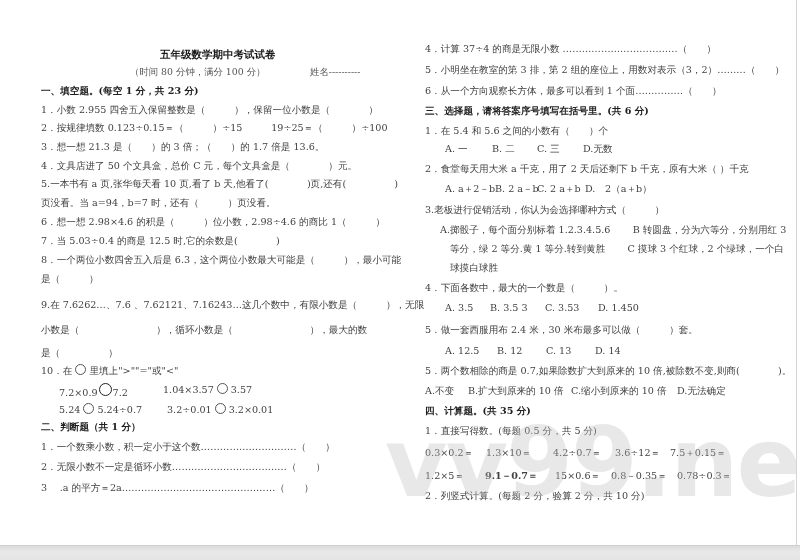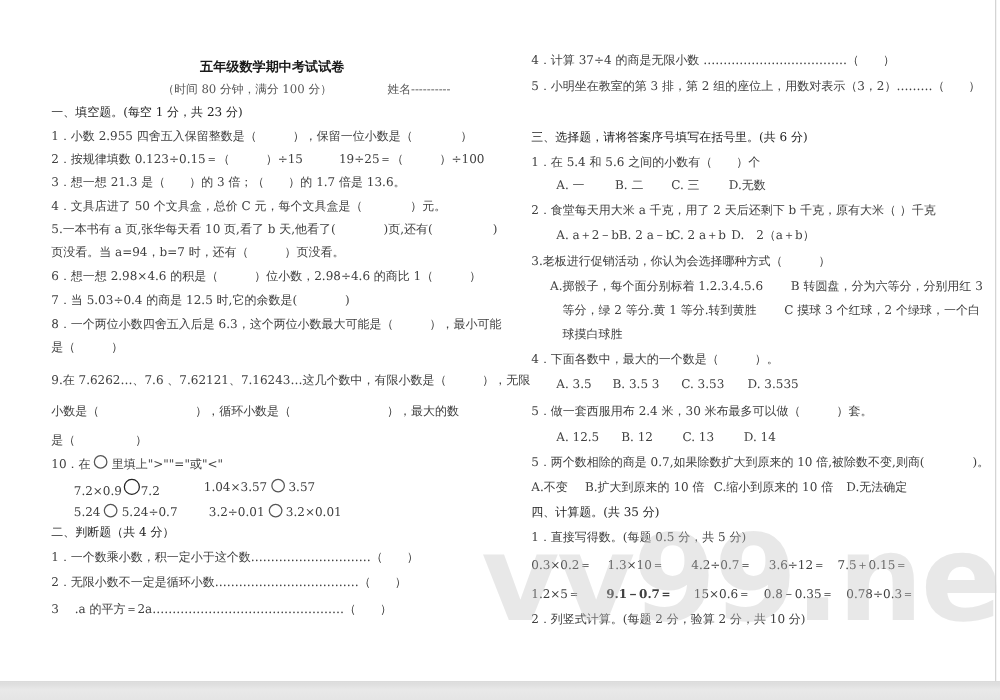--- a/index.html
+++ b/index.html
@@ -4,21 +4,21 @@
 <style>
   html, body { margin:0; padding:0; }
   body {
     width:800px; height:560px; overflow:hidden; position:relative;
     background:#ffffff;
     font-family:"DejaVu Serif","Liberation Serif",serif;
     color:#3a3a3a;
   }
   .page { position:absolute; left:15px; top:0; width:705px; height:545px; background:#fff; }
   .line { position:absolute; white-space:nowrap; font-size:9.6px; line-height:12px; color:#404040; }
-  .bold { font-weight:normal; color:#1e1e1e; }
+  .bold { font-weight:bold; color:#1e1e1e; }
   .title { font-size:10.5px; font-weight:bold; color:#1a1a1a; }
   .sub { font-size:9.4px; color:#555; }
   .circle { display:inline-block; width:9px; height:9px; border:1px solid #555; border-radius:50%; vertical-align:-1px; margin:0 3px; }
   .circle.big { width:11px; height:11px; border-width:1.5px; border-color:#222; vertical-align:0px; margin:0 1px; }
   .bottom-bar {
     position:absolute; left:0; top:545px; width:800px; height:15px;
     background:linear-gradient(#dcdcdc,#e9e9e9 40%,#e4e4e4);
     border-top:1px solid #cfcfcf;
   }
   .right-edge { position:absolute; left:796px; top:0; width:1px; height:545px; background:#d4d4d4; }
@@ -62,27 +62,28 @@
   <div class="line" style="left:148px;top:383px;">
     <span>1.04×3.57</span><span class="circle"></span><span>3.57</span>
   </div>
   <div class="line" style="left:44px;top:403px;">
     <span>5.24</span><span class="circle"></span><span>5.24÷0.7</span>
   </div>
   <div class="line" style="left:152px;top:403px;">
     <span>3.2÷0.01</span><span class="circle"></span><span>3.2×0.01</span>
   </div>
 
-  <div class="line bold" style="left:26px;top:421px;">二、判断题（共 4 分）</div>
+  <div class="line bold" style="left:26px;top:421px;">二、判断题（共 1 分）</div>
   <div class="line" style="left:26px;top:441px;">1．一个数乘小数，积一定小于这个数…………………………（　　）</div>
   <div class="line" style="left:26px;top:461px;">2．无限小数不一定是循环小数………………………………（　　）</div>
   <div class="line" style="left:26px;top:482px;">3　 .a 的平方＝2a…………………………………………（　　）</div>
 
   <div class="line" style="left:410px;top:43px;">4．计算 37÷4 的商是无限小数 ………………………………（　　）</div>
   <div class="line" style="left:410px;top:64px;">5．小明坐在教室的第 3 排，第 2 组的座位上，用数对表示（3，2）………（　　）</div>
+  <div class="line" style="left:410px;top:85px;">6．从一个方向观察长方体，最多可以看到 1 个面……………（　　）</div>
 
   <div class="line bold" style="left:410px;top:105px;">三、选择题，请将答案序号填写在括号里。(共 6 分)</div>
 
   <div class="line" style="left:410px;top:125px;">1．在 5.4 和 5.6 之间的小数有（　　）个</div>
   <div class="line" style="left:430px;top:143px;">A. 一</div>
   <div class="line" style="left:477px;top:143px;">B. 二</div>
   <div class="line" style="left:522px;top:143px;">C. 三</div>
   <div class="line" style="left:568px;top:143px;">D.无数</div>
 
   <div class="line" style="left:410px;top:163px;">2．食堂每天用大米 a 千克，用了 2 天后还剩下 b 千克，原有大米（ ）千克</div>
@@ -93,21 +94,21 @@
 
   <div class="line" style="left:410px;top:204px;">3.老板进行促销活动，你认为会选择哪种方式（　　　）</div>
   <div class="line" style="left:425px;top:224px;">A.掷骰子，每个面分别标着 1.2.3.4.5.6　　 B 转圆盘，分为六等分，分别用红 3</div>
   <div class="line" style="left:435px;top:243px;">等分，绿 2 等分.黄 1 等分.转到黄胜　　 C 摸球 3 个红球，2 个绿球，一个白</div>
   <div class="line" style="left:435px;top:262px;">球摸白球胜</div>
 
   <div class="line" style="left:410px;top:282px;">4．下面各数中，最大的一个数是（　　　）。</div>
   <div class="line" style="left:430px;top:302px;">A. 3.5</div>
   <div class="line" style="left:475px;top:302px;">B. 3.5 3</div>
   <div class="line" style="left:530px;top:302px;">C. 3.53</div>
-  <div class="line" style="left:583px;top:302px;">D. 3.535</div>
+  <div class="line" style="left:583px;top:302px;">D. 1.450</div>
 
   <div class="line" style="left:410px;top:324px;">5．做一套西服用布 2.4 米，30 米布最多可以做（　　　）套。</div>
   <div class="line" style="left:430px;top:345px;text-align:right;">A. 12.5</div>
   <div class="line" style="left:482px;top:345px;">B. 12</div>
   <div class="line" style="left:531px;top:345px;">C. 13</div>
   <div class="line" style="left:580px;top:345px;">D. 14</div>
 
   <div class="line" style="left:410px;top:365px;">5．两个数相除的商是 0.7,如果除数扩大到原来的 10 倍,被除数不变,则商(　　　　)。</div>
   <div class="line" style="left:410px;top:385px;">A.不变</div>
   <div class="line" style="left:453px;top:385px;">B.扩大到原来的 10 倍</div>

